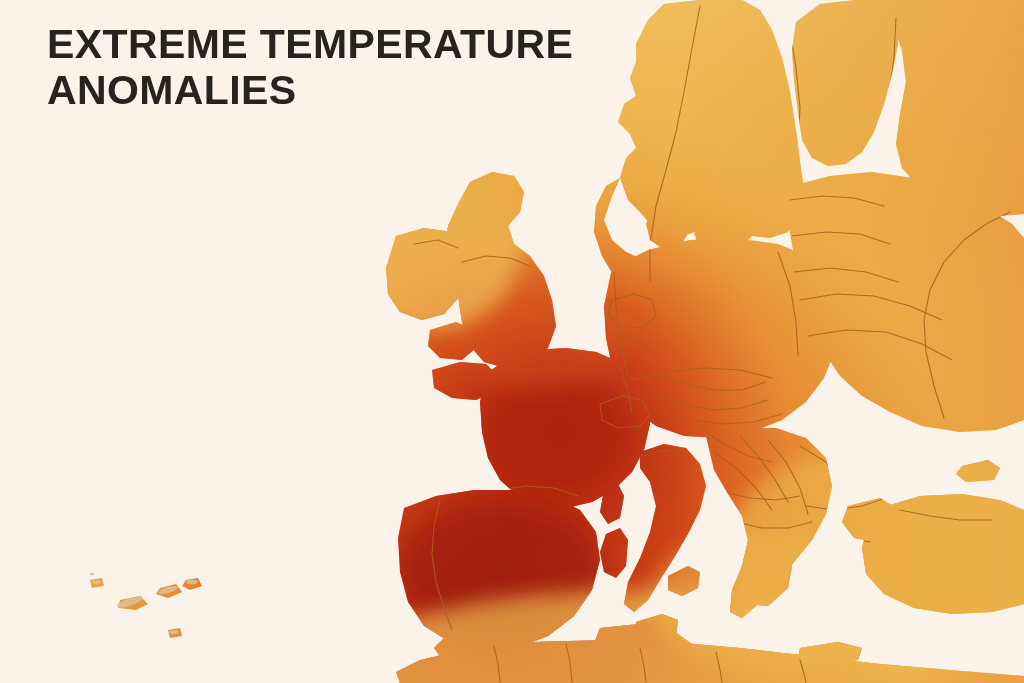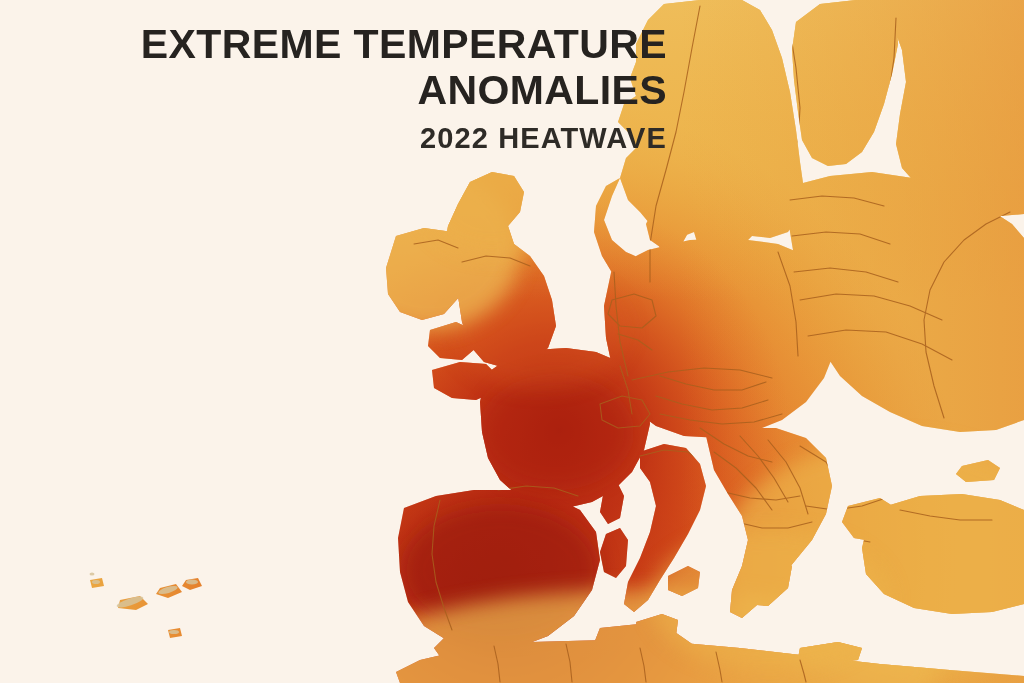--- a/index.html
+++ b/index.html
@@ -21,26 +21,27 @@
     position: absolute;
     inset: 0;
     width: 1024px;
     height: 683px;
   }
   #map-svg { display: block; width: 1024px; height: 683px; }
 
   
   #title-block {
     position: absolute;
-    left: 7px;
+    left: 0;
     top: 22px;
     width: 660px;
-    text-align: right;
+    text-align: left;
     z-index: 20;
     pointer-events: none;
+    padding-left: 47px;
   }
   #main-title {
     margin: 0;
     font-size: 41px;
     line-height: 1.12;
     font-weight: 700;
     letter-spacing: 0.4px;
     color: #262320;
     text-transform: uppercase;
     font-family: "Liberation Sans", "DejaVu Sans", sans-serif;
@@ -314,16 +315,15 @@
         <ellipse cx="96" cy="582" rx="4" ry="2"></ellipse>
         <ellipse cx="174" cy="632" rx="5" ry="2"></ellipse>
         <ellipse cx="92" cy="574" rx="2.5" ry="1.6"></ellipse>
       </g>
 
     </svg>
   </div>
 
   <div id="title-block">
     <h1 id="main-title">EXTREME TEMPERATURE ANOMALIES</h1>
-    <p id="subtitle">2022 HEATWAVE</p>
   </div>
 
 </div>
 
 </body></html>

